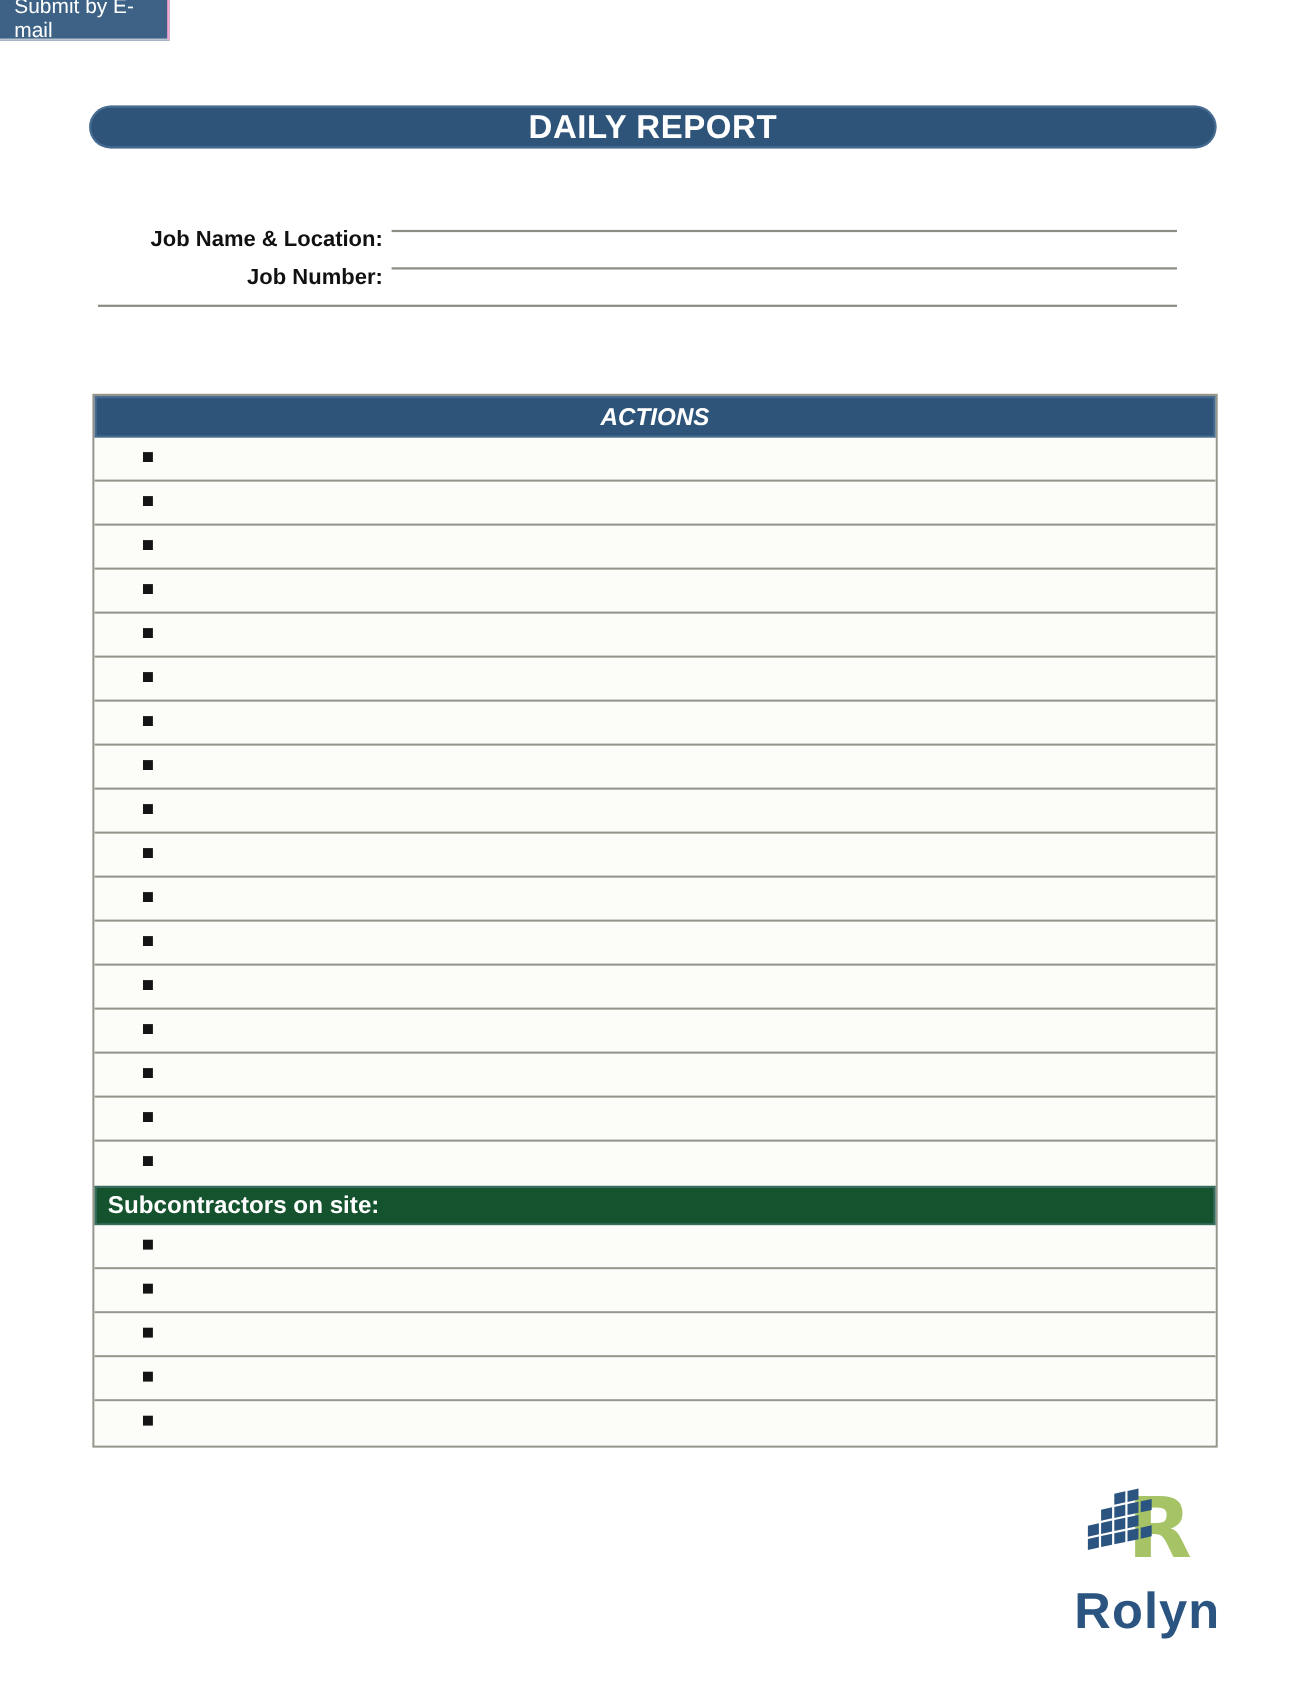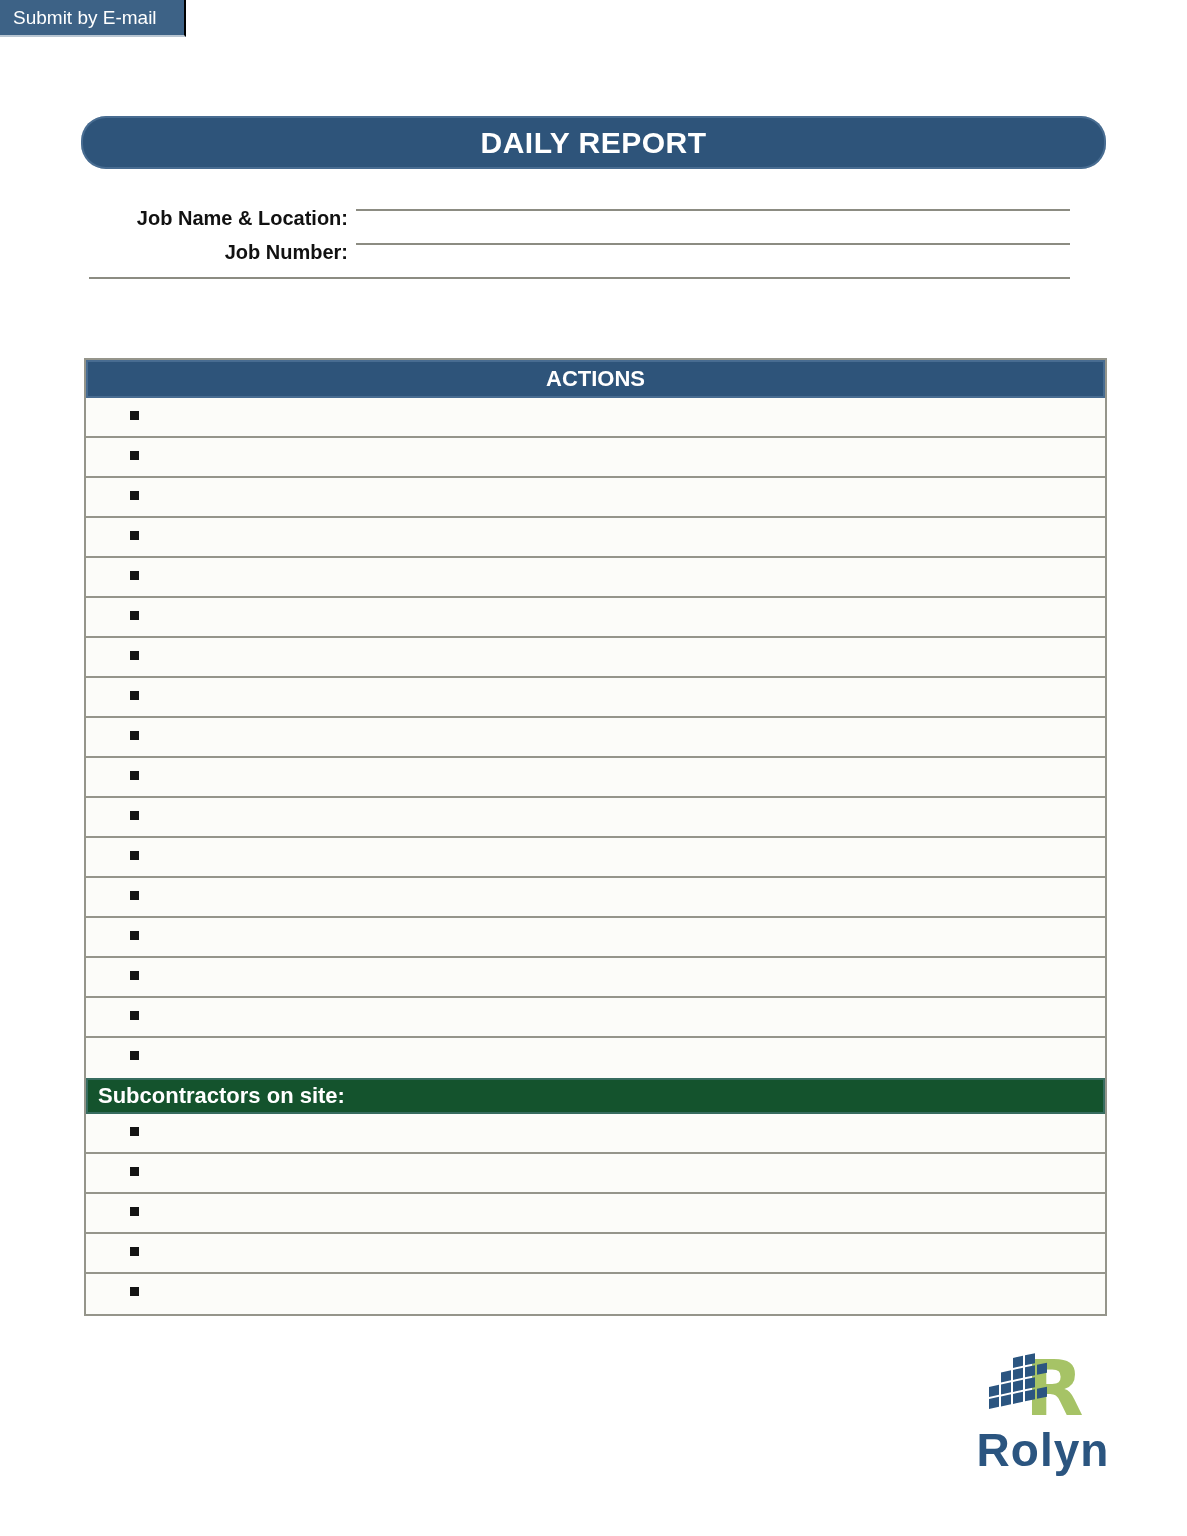--- a/index.html
+++ b/index.html
@@ -3,29 +3,29 @@
 <meta charset="utf-8">
 <style>
   html,body{margin:0;padding:0;}
   body{
     width:1187px;height:1536px;position:relative;background:#ffffff;
     font-family:"Liberation Sans", sans-serif;color:#1a1a1a;overflow:hidden;
   }
 
   
   .submit-btn{
-    position:absolute;left:0;top:0;width:186px;height:37px;box-sizing:border-box;
+    position:absolute;left:0;top:0;width:154px;height:37px;box-sizing:border-box;
     background:#3D6286;color:#ffffff;font-size:19px;
     display:flex;align-items:center;padding-left:13px;cursor:pointer;
-    border-right:2px solid #000000;border-bottom:2px solid #b9c6d2;
+    border-right:2px solid #f9a8d4;border-bottom:2px solid #b9c6d2;
   }
 
   
   .title-bar{
-    position:absolute;left:81px;top:116px;width:1025px;height:53px;box-sizing:border-box;
+    position:absolute;left:81px;top:96px;width:1025px;height:39px;box-sizing:border-box;
     background:#2E547A;color:#ffffff;font-weight:bold;font-size:30px;letter-spacing:.5px;
     display:flex;align-items:center;justify-content:center;
     box-shadow:inset 0 0 0 2px rgba(120,156,190,.35);
     border-radius:25px;
   }
 
   
   .fields{position:absolute;left:81px;top:207px;width:1026px;}
   .field-row{display:flex;height:34px;align-items:flex-start;}
   .field-row label{
@@ -39,20 +39,21 @@
 
   
   .report-table{
     position:absolute;left:84px;top:358px;width:1023px;box-sizing:border-box;
     border:2px solid #95958B;background:#FCFCF9;
   }
   .table-header{
     height:38px;background:#2E547A;color:#fff;font-weight:bold;font-size:22px;
     display:flex;align-items:center;justify-content:center;
     box-shadow:inset 0 0 0 2px rgba(120,156,190,.35);
+    font-style:italic;
   }
   .sub-header{
     height:36px;background:#14532d;color:#fff;font-weight:bold;font-size:22px;
     display:flex;align-items:center;padding-left:12px;box-sizing:border-box;
     box-shadow:inset 0 0 0 2px rgba(120,156,190,.35);
   }
   .trow{
     height:40px;box-sizing:border-box;border-bottom:2px solid #95958B;
     background:#FCFCF9;display:flex;align-items:flex-start;cursor:text;
   }
@@ -61,21 +62,21 @@
   .bullet{
     width:9px;height:9px;background:#141414;margin-left:44px;margin-top:13px;flex:none;
   }
   .row-text{font-size:17px;margin-left:10px;margin-top:9px;}
 
   
   .logo{position:absolute;left:973px;top:1345px;width:140px;text-align:center;}
   .logo svg{display:block;margin:0 auto;}
   .logo-word{
     font-weight:bold;font-size:46px;color:#2B5580;letter-spacing:1px;line-height:1;
-    margin-top:0px;
+    margin-top:14px;
   }
 </style>
 </head>
 <body>
 
 <div class="submit-btn">
   <span>Submit by E-mail</span>
 </div>
 
 <div class="title-bar">

